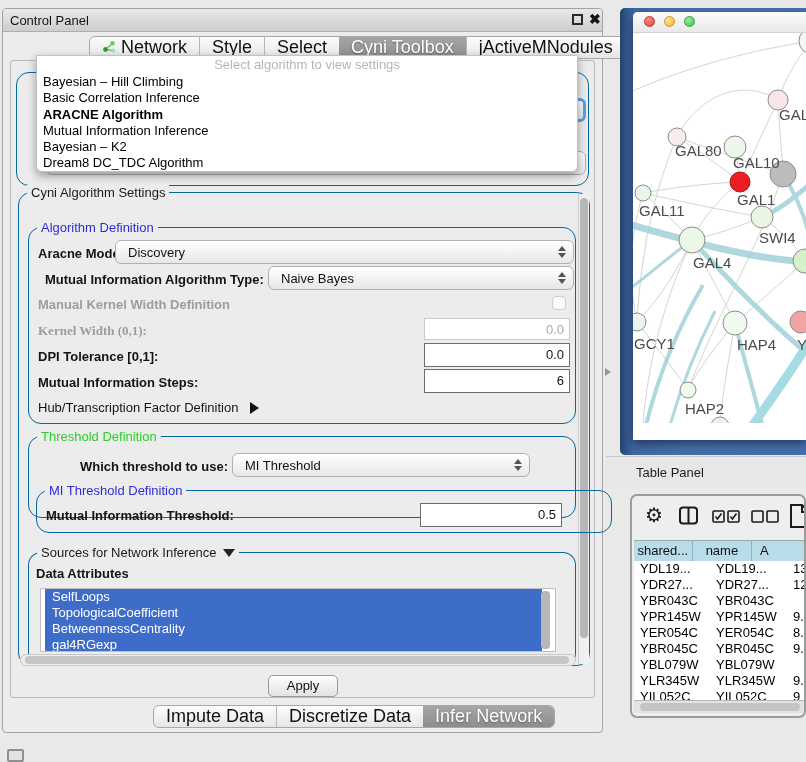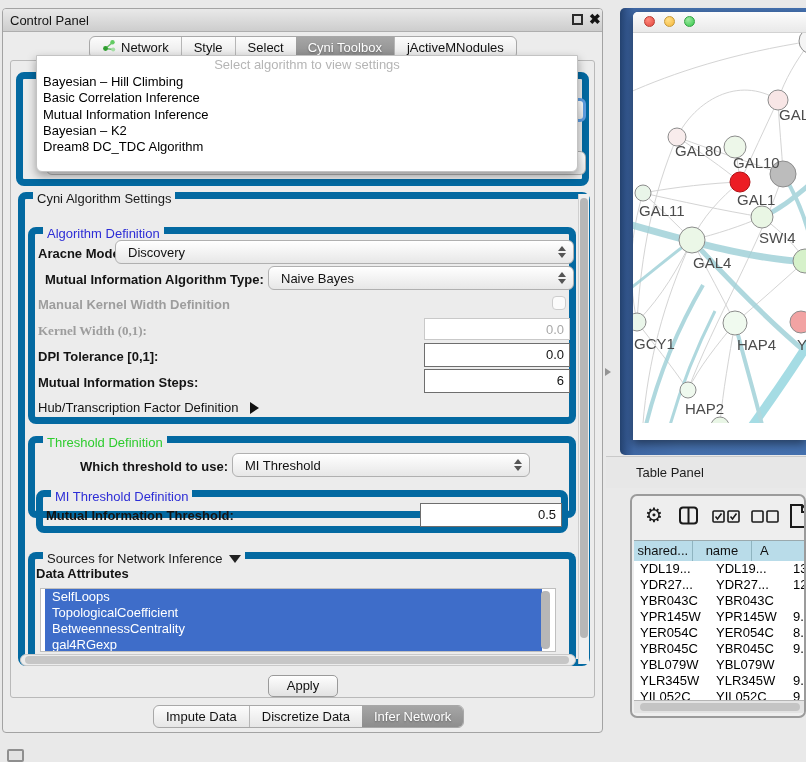--- a/index.html
+++ b/index.html
@@ -16,28 +16,28 @@
                 border-radius:3px 3px 0 0;}
   .cp-title{ left:10px; top:13px; font-size:13px; color:#141414;}
   .float-btn{ left:572px; top:14px; width:11px; height:11px; border:2px solid #2b2b2b; background:transparent;}
   .close-btn{ left:589px; top:11px; font-size:14px; font-weight:bold; color:#141414;}
   .content-panel{ left:10px; top:60px; width:585px; height:638px; background:#ececec;
                   border:1px solid #b9b9b9; border-radius:3px;}
 
   
   .tabgroup{ display:flex; height:23px; border:1px solid #a8a8a8; border-radius:6px;
              background:linear-gradient(#fcfcfc,#e6e6e6); overflow:hidden; align-items:stretch;}
-  .tab{ font-size:13px; line-height:21px; padding:0 12px; border-left:1px solid #b6b6b6;
+  .tab{ font-size:18px; line-height:21px; padding:0 12px; border-left:1px solid #b6b6b6;
         display:flex; align-items:center; gap:5px; color:#111; white-space:nowrap;}
   .tab:first-child{ border-left:none; }
   .tab.sel{ background:linear-gradient(#a6a6a6,#8d8d8d); color:#fff; text-shadow:0 1px 2px rgba(0,0,0,.35);
             border-left:none; }
 
   
-  .box{ border:7px solid #0369a1; border-radius:8px; }
+  .box{ border:1px solid #0369a1; border-radius:13px; }
   .legend{ position:absolute; top:-8px; left:8px; background:#ececec; padding:0 4px;
            font-size:13px; color:#1a1a1a; white-space:nowrap; display:flex; align-items:center; gap:6px;}
   .legend.blue{ color:#2d2dd6; }
   .legend.green{ color:#2ecc2e; }
 
   .lbl{ position:absolute; font-size:13px; font-weight:bold; color:#141414; white-space:nowrap;}
   .lbl.dis{ color:#9d9d9d; }
   .plain{ font-weight:normal; }
 
   
@@ -226,21 +226,21 @@
   </div>
   <div class="lbl" style="left:80px; top:459px;">Which threshold to use:</div>
   <div class="mac-combo" style="left:232px; top:453px; width:298px;">
     <span>MI Threshold</span>
     <span class="combo-arrows">
         <span class="tri-up"></span>
         <span class="tri-dn"></span>
       </span>
   </div>
 
-  <div class="abs box" style="left:36px; top:490px; width:532px; height:43px;">
+  <div class="abs box" style="left:36px; top:490px; width:576px; height:43px;">
     <span class="legend blue">
         <span>MI Threshold Definition</span>
       </span>
   </div>
   <div class="lbl" style="left:46px; top:508px;">Mutual Information Threshold:</div>
   <div class="field strong" style="left:420px; top:503px; width:142px; height:24px;">0.5</div>
 
   <div class="abs box" style="left:28px; top:552px; width:548px; height:114px; border-bottom:none;">
     <span class="legend">
       <span>Sources for Network Inference</span>
@@ -272,20 +272,21 @@
       </div>
     <div class="tab sel">
         <span>Infer Network</span>
       </div>
   </div>
 
   <div class="abs dropdown">
     <div class="dd-hint">Select algorithm to view settings</div>
     <div class="dd-item">Bayesian – Hill Climbing</div>
     <div class="dd-item">Basic Correlation Inference</div>
+    <div class="dd-item bold">ARACNE Algorithm</div>
     <div class="dd-item">Mutual Information Inference</div>
     <div class="dd-item">Bayesian – K2</div>
     <div class="dd-item">Dream8 DC_TDC Algorithm</div>
   </div>
 
   <div class="abs" style="left:605px; top:368px; width:0; height:0; border-top:4px solid transparent; border-bottom:4px solid transparent; border-left:6px solid #949494;"></div>
 
   <div class="abs net-frame"></div>
   <div class="abs net-window"></div>
   <div class="abs net-titlebar"></div>

